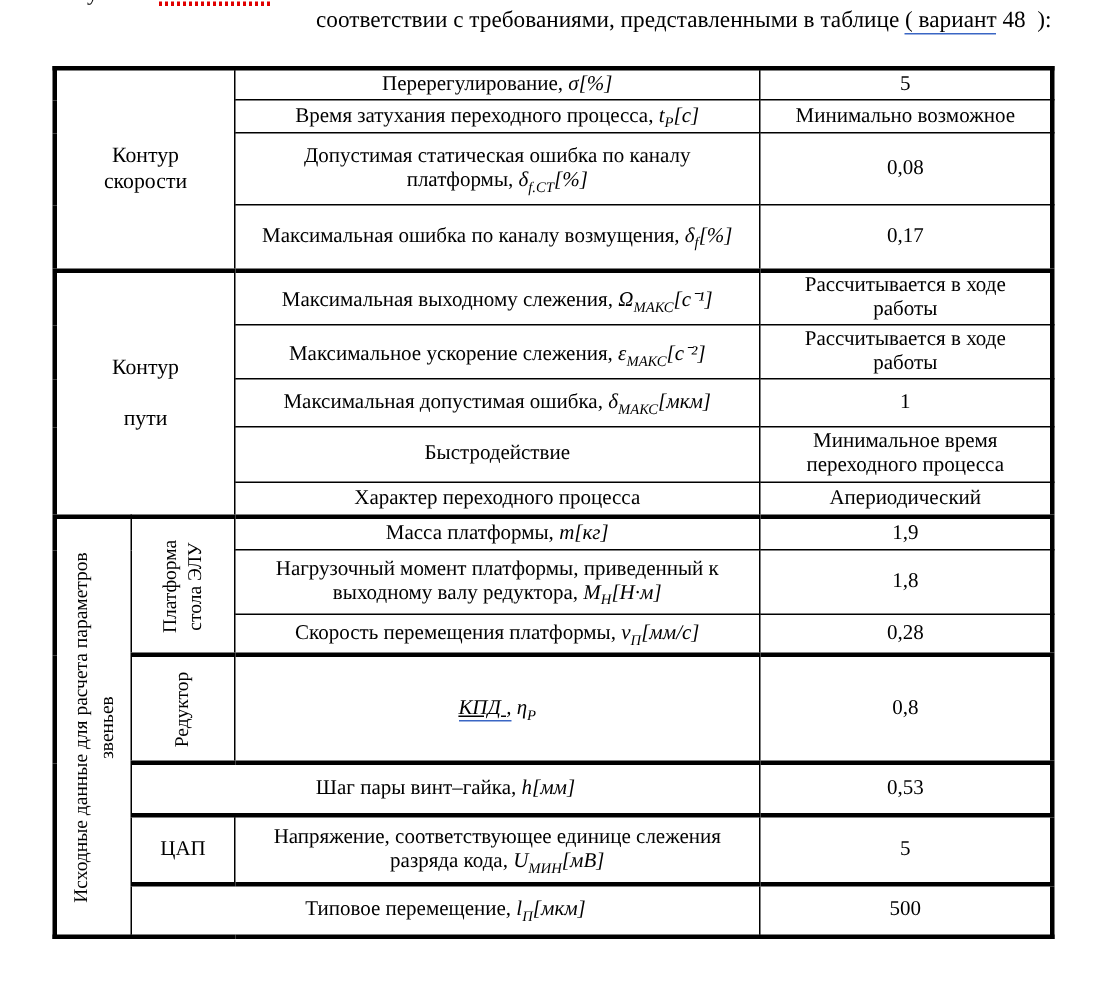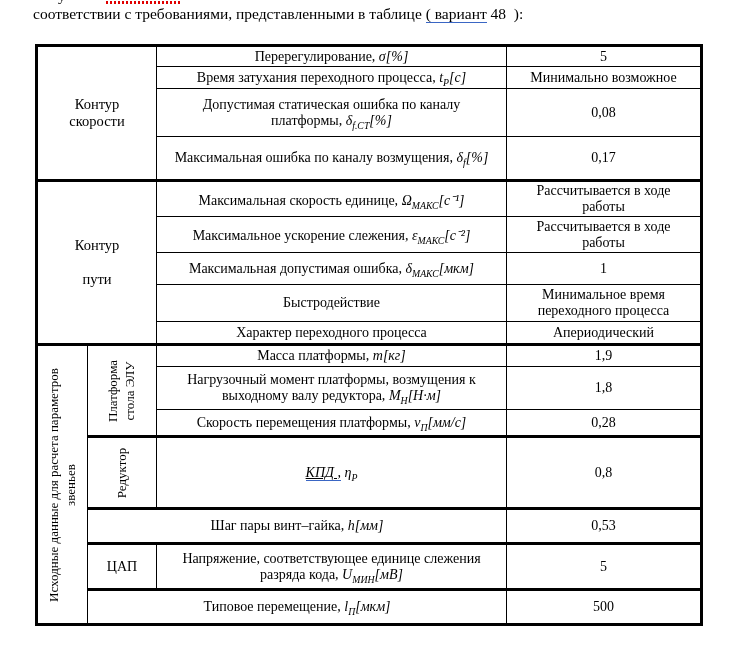--- a/index.html
+++ b/index.html
@@ -8,21 +8,21 @@
 
   
   .frag{position:absolute;left:58px;top:0;height:5px;width:120px;overflow:hidden;}
   .frag span{display:block;margin-top:-12px;font-size:15px;letter-spacing:6px;}
   .squiggle{position:absolute;left:106px;top:1px;width:76px;height:3px;
             background:repeating-linear-gradient(90deg,#e00000 0 2px,transparent 2px 4px);}
 
   
   .intro{position:absolute;left:33px;top:4px;width:668px;font-size:15.5px;line-height:20px;}
   .intro .line1{text-align:justify;text-align-last:justify;text-indent:28px;}
-  .intro .line2{text-align:left;}
+  .intro .line2{text-align:right;}
   .blue-underline{border-bottom:1px solid #3a66c4;padding-bottom:0px;}
 
   
   table.req{position:absolute;left:35px;top:44px;border-collapse:collapse;table-layout:fixed;
             font-size:14px;}
   table.req{border:3px solid #000;}
   table.req td{border:1px solid #000;vertical-align:middle;text-align:center;
                padding:1px 14px;overflow:hidden;}
   td.tb{border-bottom-width:3px !important;}
   .sym{font-style:italic;}
@@ -76,21 +76,21 @@
       </tr>
       <tr style="height:44px">
         <td class="param tb"><span>Максимальная ошибка по каналу возмущения, </span><span class="sym">δ</span><sub class="ss">f</sub><span class="unit">[%]</span></td>
         <td class="val tb">0,17</td>
       </tr>
 
       <tr style="height:36px">
         <td class="sec tb prewrap" colspan="2" rowspan="5">Контур
 
 пути</td>
-        <td class="param"><span>Максимальная скорость единице, </span><span class="sym">Ω</span><sub class="ss">МАКС</sub><span class="unit">[c⁻¹]</span></td>
+        <td class="param"><span>Максимальная выходному слежения, </span><span class="sym">Ω</span><sub class="ss">МАКС</sub><span class="unit">[c⁻¹]</span></td>
         <td class="val">Рассчитывается в ходе работы</td>
       </tr>
       <tr style="height:36px">
         <td class="param"><span>Максимальное ускорение слежения, </span><span class="sym">ε</span><sub class="ss">МАКС</sub><span class="unit">[c⁻²]</span></td>
         <td class="val">Рассчитывается в ходе работы</td>
       </tr>
       <tr style="height:32px">
         <td class="param"><span>Максимальная допустимая ошибка, </span><span class="sym">δ</span><sub class="ss">МАКС</sub><span class="unit">[мкм]</span></td>
         <td class="val">1</td>
       </tr>
@@ -109,21 +109,21 @@
 звеньев</div>
           </td>
         <td class="vcell tb" rowspan="3">
             <div class="vtext w100">Платформа
 стола ЭЛУ</div>
           </td>
         <td class="param"><span>Масса платформы, </span><span class="sym">m</span><span class="unit">[кг]</span></td>
         <td class="val">1,9</td>
       </tr>
       <tr style="height:43px">
-        <td class="param"><span>Нагрузочный момент платформы, возмущения к выходному валу редуктора, </span><span class="sym">M</span><sub class="ss">Н</sub><span class="unit">[Н·м]</span></td>
+        <td class="param"><span>Нагрузочный момент платформы, приведенный к выходному валу редуктора, </span><span class="sym">M</span><sub class="ss">Н</sub><span class="unit">[Н·м]</span></td>
         <td class="val">1,8</td>
       </tr>
       <tr style="height:27px">
         <td class="param tb"><span>Скорость перемещения платформы, </span><span class="sym">ν</span><sub class="ss">П</sub><span class="unit">[мм/с]</span></td>
         <td class="val tb">0,28</td>
       </tr>
       <tr style="height:72px">
         <td class="vcell tb">
             <div class="vtext w80">Редуктор</div>
           </td>

